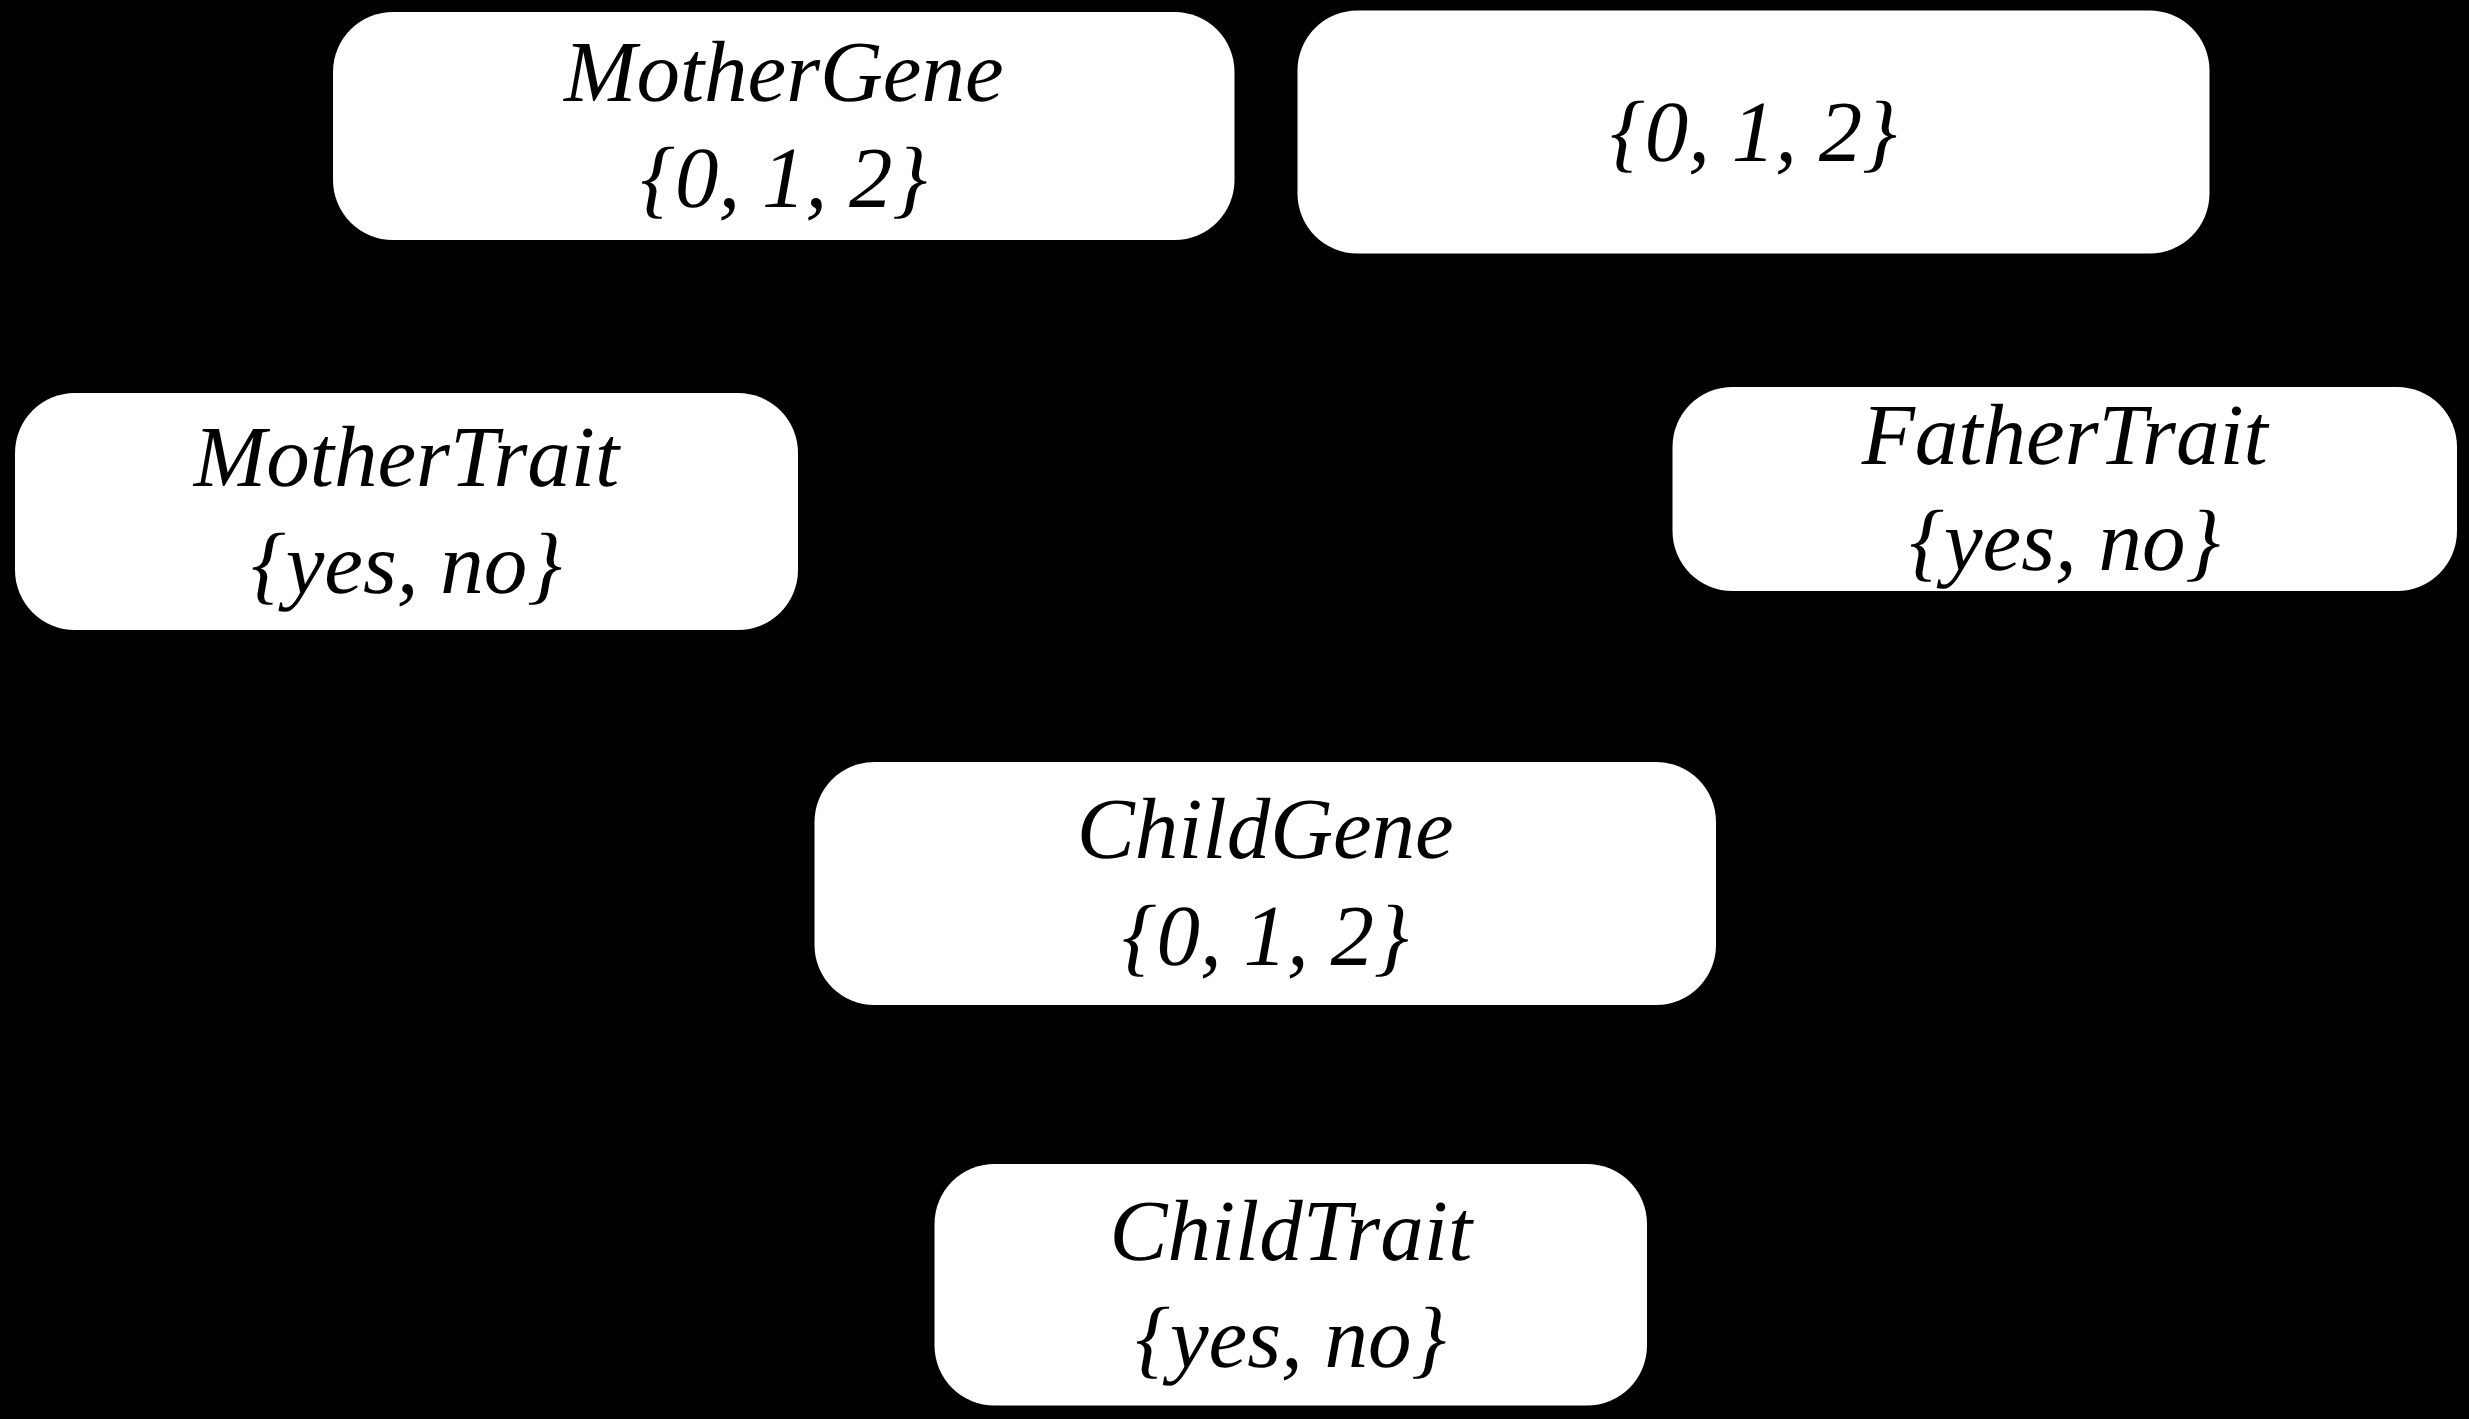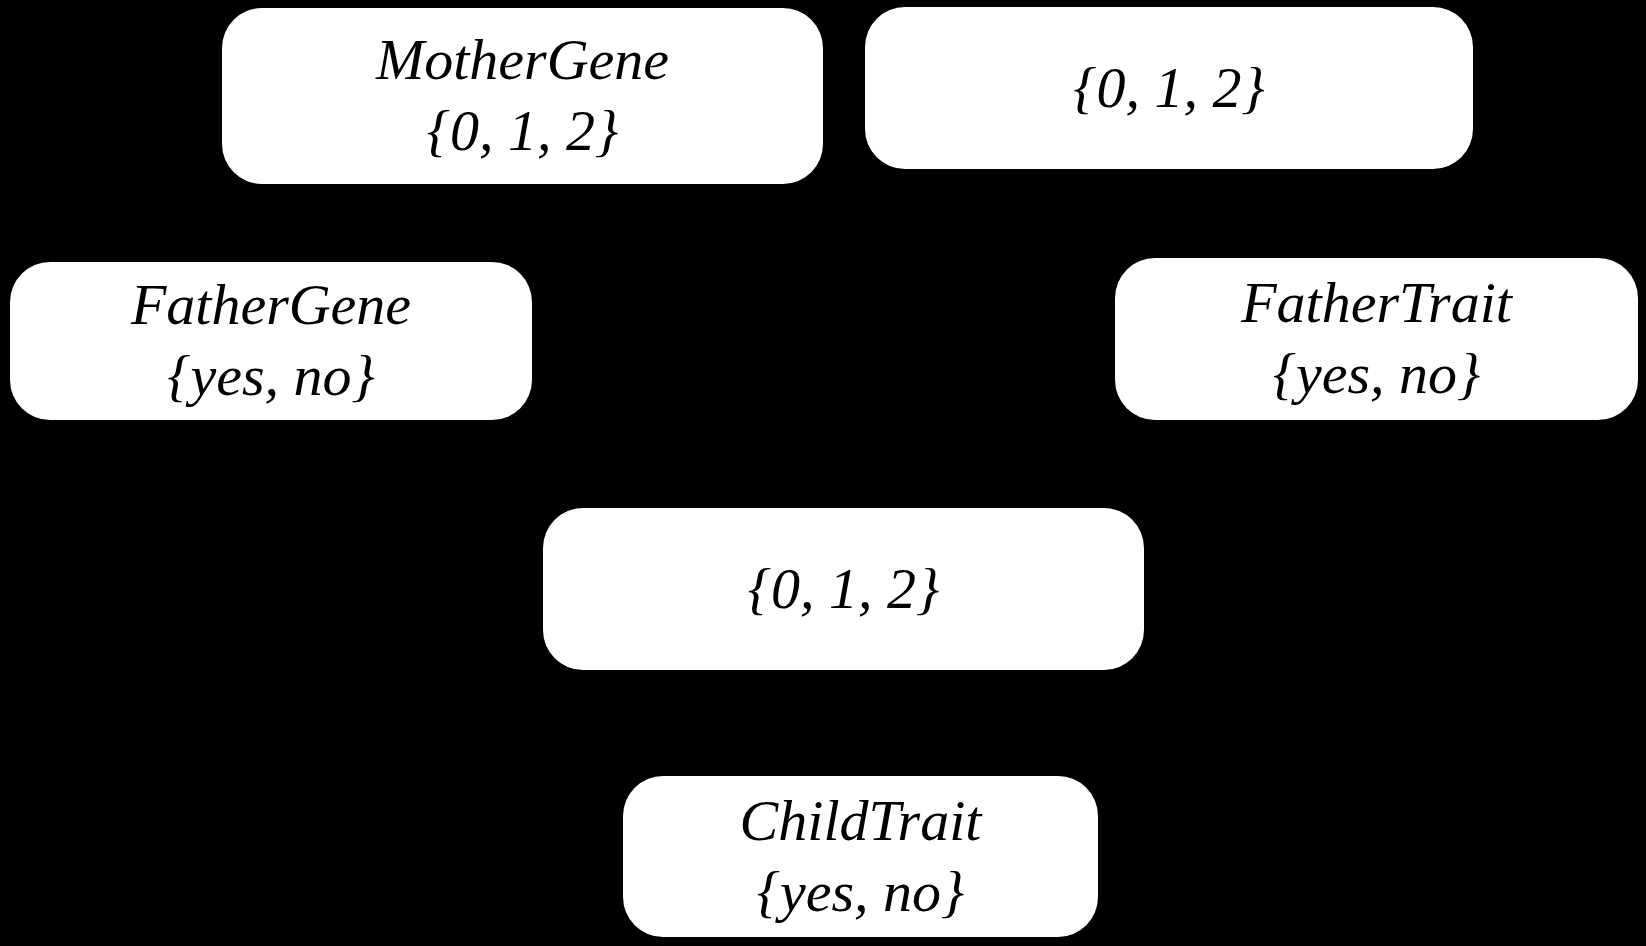--- a/index.html
+++ b/index.html
@@ -28,52 +28,53 @@
     align-items: center;
     justify-content: center;
     text-align: center;
     white-space: nowrap;
   }
   .node .node-label,
   .node .node-domain {
     display: block;
   }
   
-  #node-mother-gene  { left: 222px;  top: 8px;   width: 601px; height: 176px; }
+  #node-mother-gene  { left: 222px;  top: 8px;   width: 601px; height: 152px; }
   #node-father-gene  { left: 865px;  top: 7px;   width: 608px; height: 162px; }
   #node-mother-trait { left: 10px;   top: 262px; width: 522px; height: 158px; }
-  #node-father-trait { left: 1115px; top: 258px; width: 523px; height: 162px; text-align: center; }
+  #node-father-trait { left: 1115px; top: 258px; width: 523px; height: 136px; text-align: center; }
   #node-child-gene   { left: 543px;  top: 508px; width: 601px; height: 162px; }
   #node-child-trait  { left: 607px;  top: 776px; width: 475px; height: 161px; margin-left: 16px; }
 </style>
 </head>
 <body>
 
 <div class="canvas">
 
   <div class="node" id="node-mother-gene">
     <span class="node-label">MotherGene</span>
     <span class="node-domain">{0, 1, 2}</span>
   </div>
 
   <div class="node" id="node-father-gene">
     <span class="node-domain">{0, 1, 2}</span>
   </div>
 
   <div class="node" id="node-mother-trait">
-    <span class="node-label">FatherGene</span>
+    <span class="node-label">MotherTrait</span>
     <span class="node-domain">{yes, no}</span>
   </div>
 
   <div class="node" id="node-father-trait">
     <span class="node-label">FatherTrait</span>
     <span class="node-domain">{yes, no}</span>
   </div>
 
   <div class="node" id="node-child-gene">
+    <span class="node-label">ChildGene</span>
     <span class="node-domain">{0, 1, 2}</span>
   </div>
 
   <div class="node" id="node-child-trait">
     <span class="node-label">ChildTrait</span>
     <span class="node-domain">{yes, no}</span>
   </div>
 
 </div>
 

